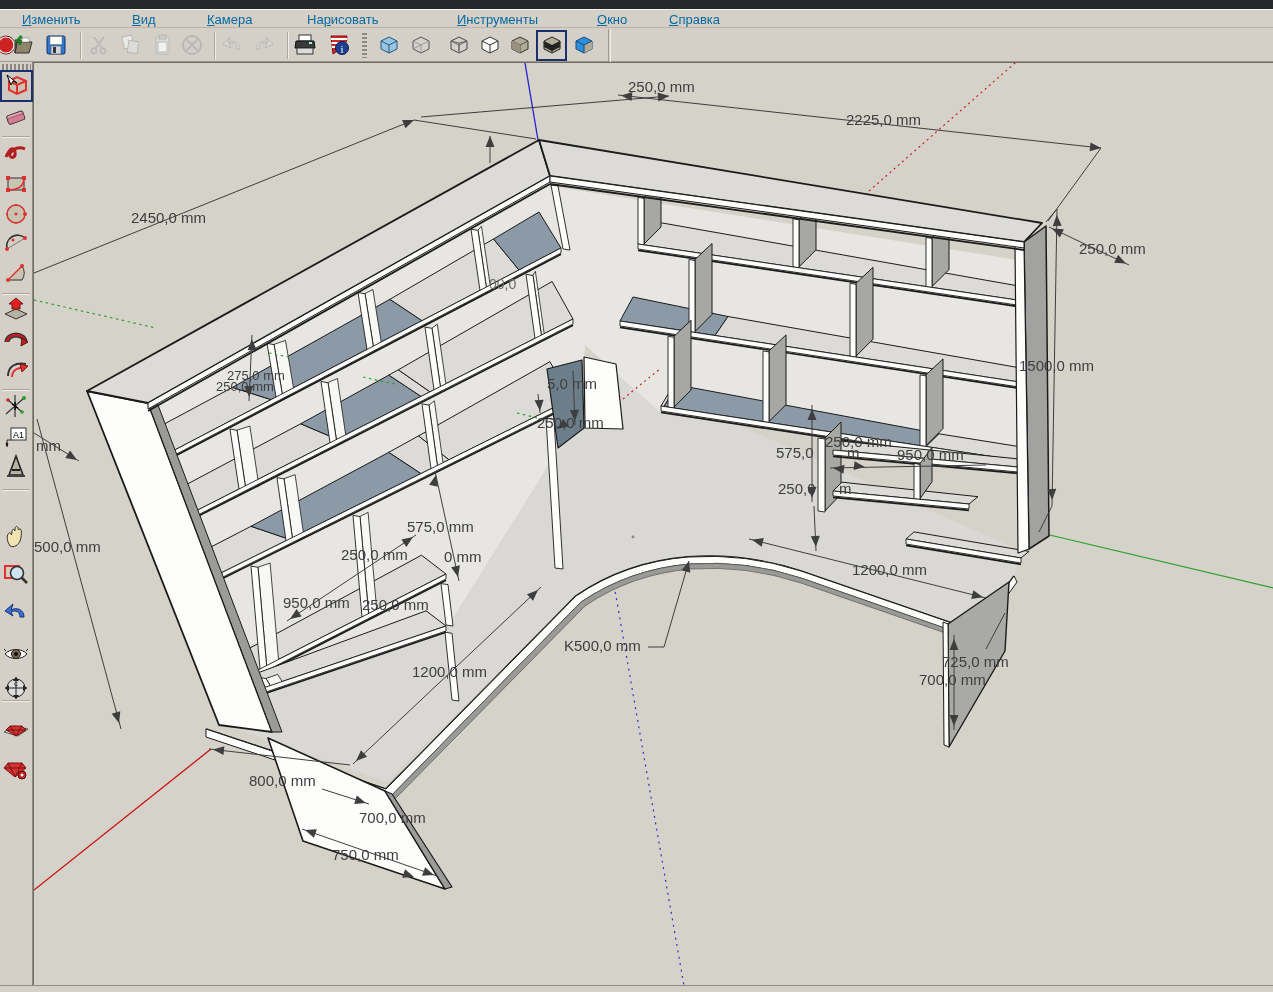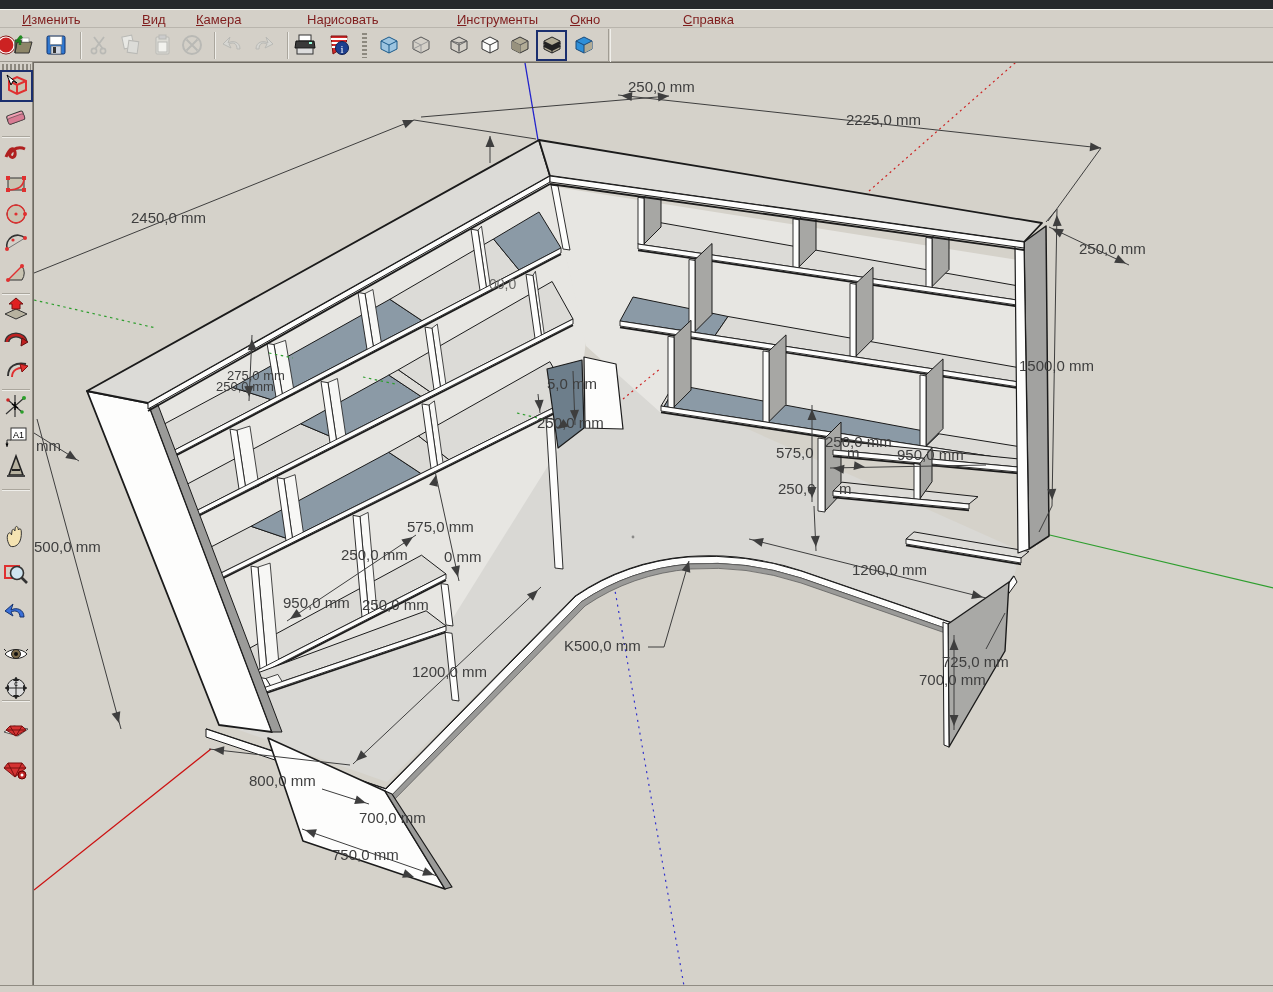--- a/index.html
+++ b/index.html
@@ -1,19 +1,19 @@
 <!DOCTYPE html>
 <html><head><meta charset="utf-8"><style>
 *{margin:0;padding:0;box-sizing:border-box}
 body{width:1273px;height:992px;overflow:hidden;position:relative;background:#d4d0c8;
  font-family:"Liberation Sans",sans-serif}
 .title{position:absolute;left:0;top:0;width:1273px;height:9px;background:#26282c}
 .menubar{position:absolute;left:0;top:9px;width:1273px;height:19px;background:#d4d0c8;
  border-top:1px solid #f5f4f1;border-bottom:1px solid #b9b5ad}
-.mi{position:absolute;top:2px;font-size:13px;color:#7f1d1d}
+.mi{position:absolute;top:2px;font-size:13px;color:#0369a1}
 .mi u{text-decoration:underline}
 .toolbar{position:absolute;left:0;top:29px;width:1273px;height:33px;background:#d4d0c8;
  border-bottom:1px solid #9c988f}
 .ti{position:absolute}
 .tsep{position:absolute;top:3px;width:2px;height:27px;border-left:1px solid #aaa69d;border-right:1px solid #efeeea}
 .thandle{position:absolute;top:4px;left:362px;width:5px;height:25px;
  background:repeating-linear-gradient(to bottom,#8d897f 0 2px,#d4d0c8 2px 4px)}
 .selbox{position:absolute;top:1px;width:31px;height:31px;border:2px solid #1b2f6e}
 .tbend{position:absolute;top:0;left:608px;width:3px;height:33px;border-left:1px solid #a09c93;border-right:1px solid #f0efeb}
 .lbar{position:absolute;left:0;top:62px;width:33px;height:930px;background:#d4d0c8;border-right:1px solid #8f8b82}
@@ -22,26 +22,26 @@
 .lhandle{position:absolute;left:2px;top:2px;width:29px;height:6px;
  background:repeating-linear-gradient(to right,#8d897f 0 2px,#d4d0c8 2px 4px)}
 .lsel{position:absolute;left:0;top:8px;width:33px;height:32px;background:#cdc9c0;border:2px solid #1b2f6e}
 .canvas{position:absolute;left:33px;top:62px;width:1240px;height:924px;background:#d5d2ca;
  border-left:1px solid #6f6b63;border-top:1px solid #6f6b63}
 .status{position:absolute;left:0;top:985px;width:1273px;height:7px;background:#d4d0c8;border-top:1px solid #908c83}
 </style></head><body>
 <div class="title"></div>
 <div class="menubar">
     <span class="mi" style="left:22px"><u>И</u>зменить</span>
-    <span class="mi" style="left:142px"><u>В</u>ид</span>
-    <span class="mi" style="left:196px"><u>К</u>амера</span>
+    <span class="mi" style="left:132px"><u>В</u>ид</span>
+    <span class="mi" style="left:207px"><u>К</u>амера</span>
     <span class="mi" style="left:307px">На<u>р</u>исовать</span>
     <span class="mi" style="left:457px"><u>И</u>нструменты</span>
-    <span class="mi" style="left:570px"><u>О</u>кно</span>
-    <span class="mi" style="left:683px"><u>С</u>правка</span>
+    <span class="mi" style="left:597px"><u>О</u>кно</span>
+    <span class="mi" style="left:669px"><u>С</u>правка</span>
   </div>
 <div class="toolbar">
     <svg class="ti " style="left:-10px;top:4px" width="24" height="24" viewBox="0 0 24 24">
       <circle cx="16" cy="12" r="9" fill="#cc2222" stroke="#7a0f0f"></circle>
       <circle cx="16" cy="12" r="8" fill="none" stroke="#fff" stroke-width="1.2"></circle>
     </svg>
     <svg class="ti " style="left:12px;top:4px" width="24" height="24" viewBox="0 0 24 24">
       <path d="M3 20 L5 9 L20 9 L17 20 Z" fill="#8d8668" stroke="#333"></path>
       <path d="M3 20 L3 7 L9 7 L10 9 L5 9 Z" fill="#6f6a52" stroke="#333"></path>
       <path d="M9 3 L5 8 L8 8 L8 12" fill="none" stroke="#1c7a1c" stroke-width="2.4"></path>

